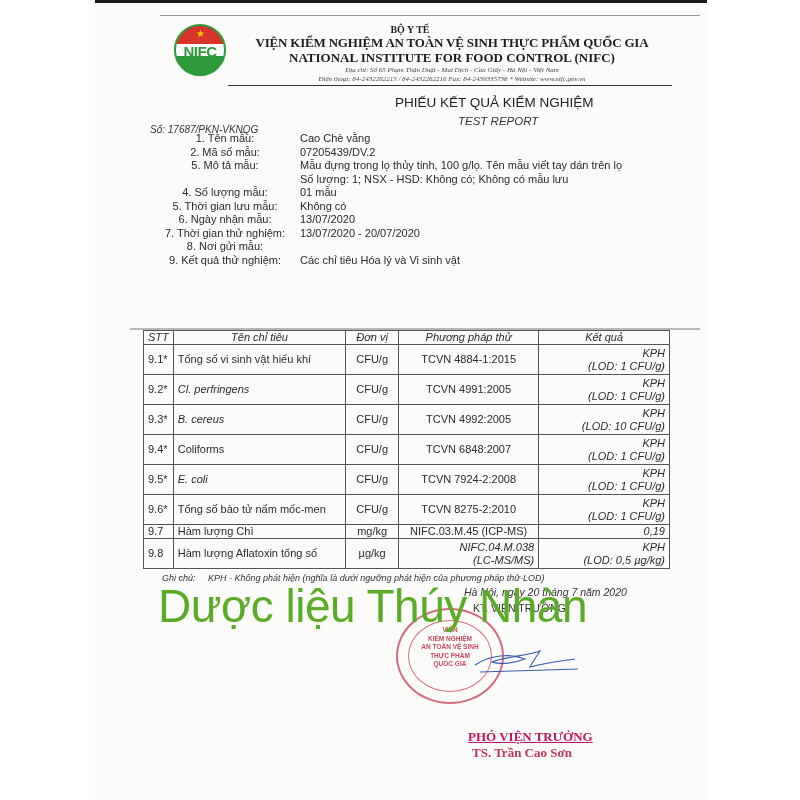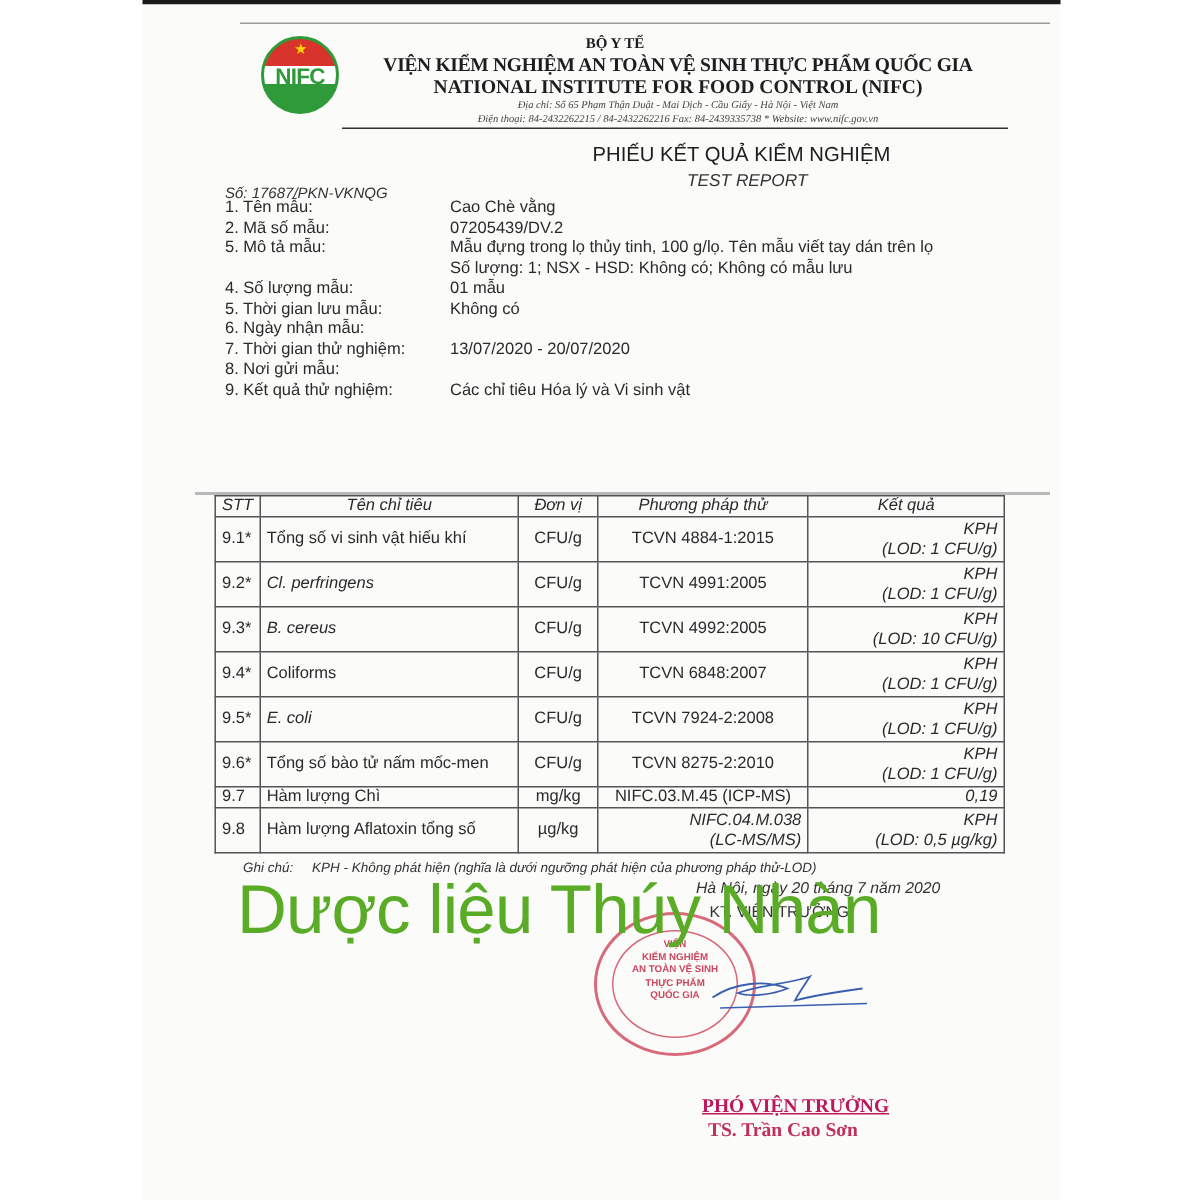--- a/index.html
+++ b/index.html
@@ -24,21 +24,21 @@
   .hdr-addr { left: 226px; top: 66px; width: 452px; font-size: 7px; font-style: italic; color: #444; }
   .hdr-phone { left: 226px; top: 75px; width: 452px; font-size: 7px; font-style: italic; color: #444; }
   .header-rule-bottom { position: absolute; left: 228px; top: 85px; width: 444px; height: 1px; background: #333; }
 
   .doc-no { position: absolute; left: 150px; top: 91px; font-size: 10px; font-style: italic; color: #333; margin-top: 33px; }
   .title { position: absolute; left: 395px; top: 95px; font-size: 13.5px; color: #1d1d1d; white-space: nowrap; }
   .subtitle { position: absolute; left: 458px; top: 115px; font-size: 11.5px; font-style: italic; color: #333; white-space: nowrap; }
 
   .info { position: absolute; left: 150px; top: 132px; width: 520px; font-size: 11px; color: #2a2a2a; }
   .info-row { display: flex; line-height: 13.5px; }
-  .info-label { width: 150px; flex-shrink: 0; }
+  .info-label { width: 150px; flex-shrink: 0; text-align: center; }
   .info-value { flex: 1; white-space: pre-line; }
   .info-value .indent { display: block; padding-left: 78px; }
 
   .fold-line { position: absolute; left: 130px; top: 328px; width: 570px; height: 2px; background: #b8b8b8; }
 
   table.results { position: absolute; left: 143px; top: 330px; width: 527px; border-collapse: collapse; font-size: 11px; color: #2a2a2a; }
   table.results th, table.results td { border: 1px solid #555; padding: 0 4px; }
   table.results th { font-weight: normal; font-style: italic; height: 14px; line-height: 13px; }
   table.results td { height: 30px; line-height: 13px; }
   table.results td.c { text-align: center; }
@@ -102,20 +102,21 @@
   <div class="info-row">
     <span class="info-label">4. Số lượng mẫu:</span>
     <span class="info-value">01 mẫu</span>
   </div>
   <div class="info-row">
     <span class="info-label">5. Thời gian lưu mẫu:</span>
     <span class="info-value">Không có</span>
   </div>
   <div class="info-row">
     <span class="info-label">6. Ngày nhận mẫu:</span>
+    <span class="info-value">13/07/2020</span>
   </div>
   <div class="info-row">
     <span class="info-label">7. Thời gian thử nghiệm:</span>
     <span class="info-value">13/07/2020 - 20/07/2020</span>
   </div>
   <div class="info-row">
     <span class="info-label">8. Nơi gửi mẫu:</span>
   </div>
   <div class="info-row">
     <span class="info-label">9. Kết quả thử nghiệm:</span>

